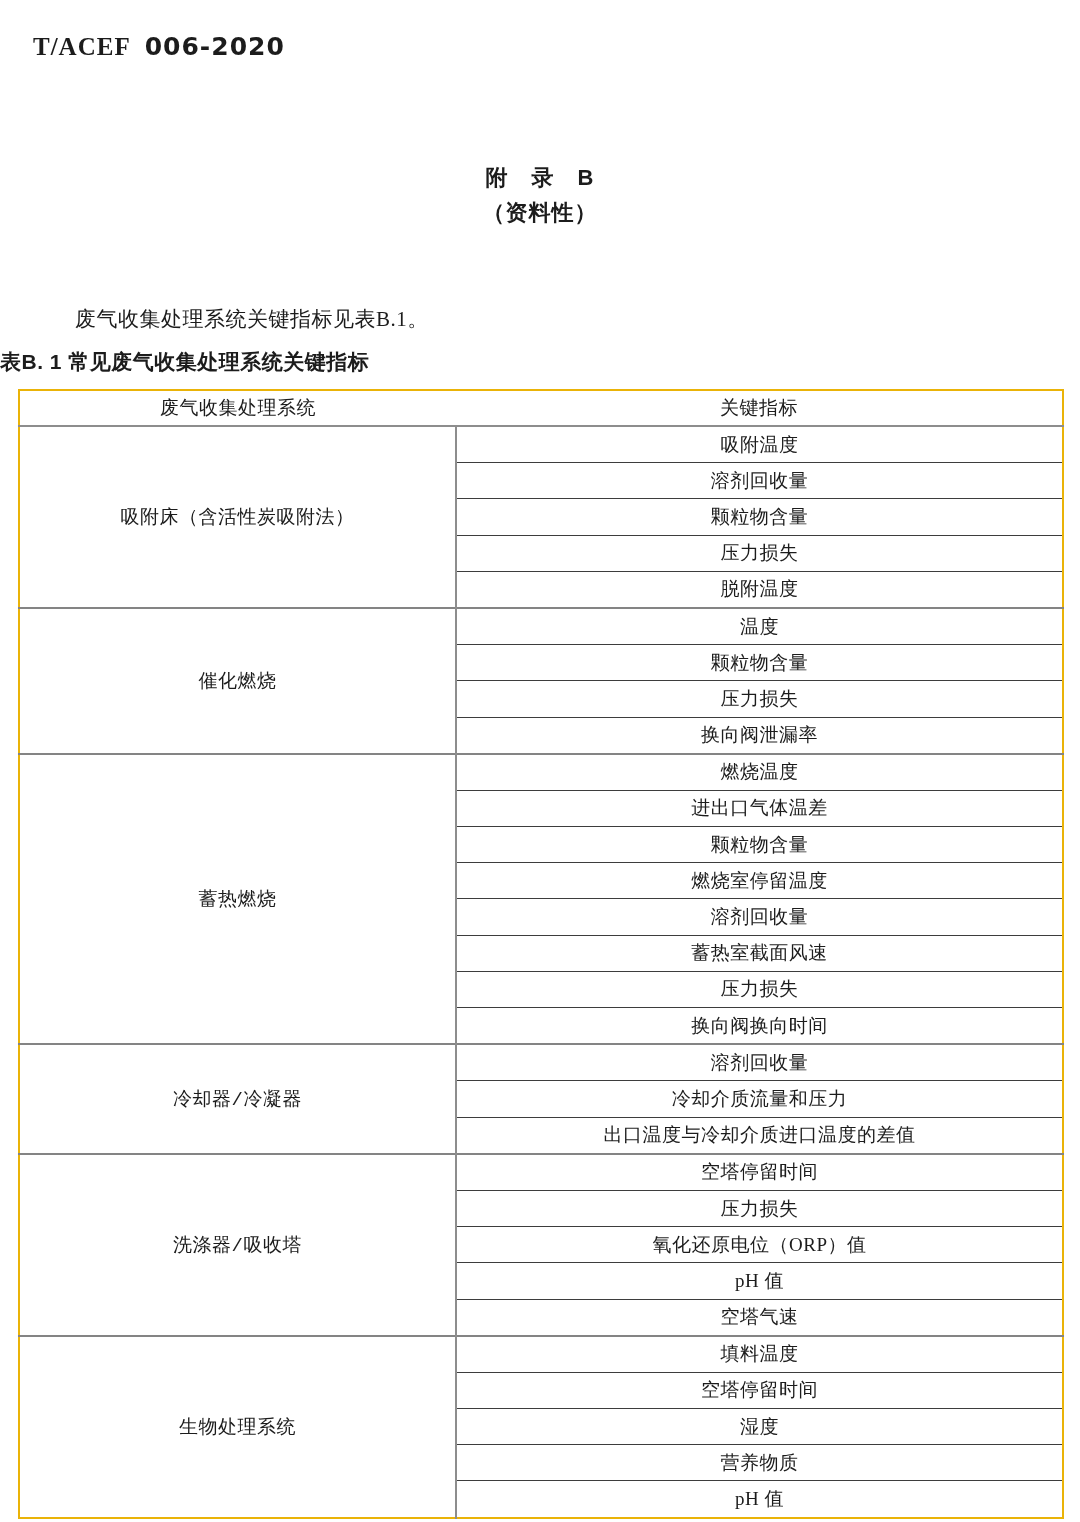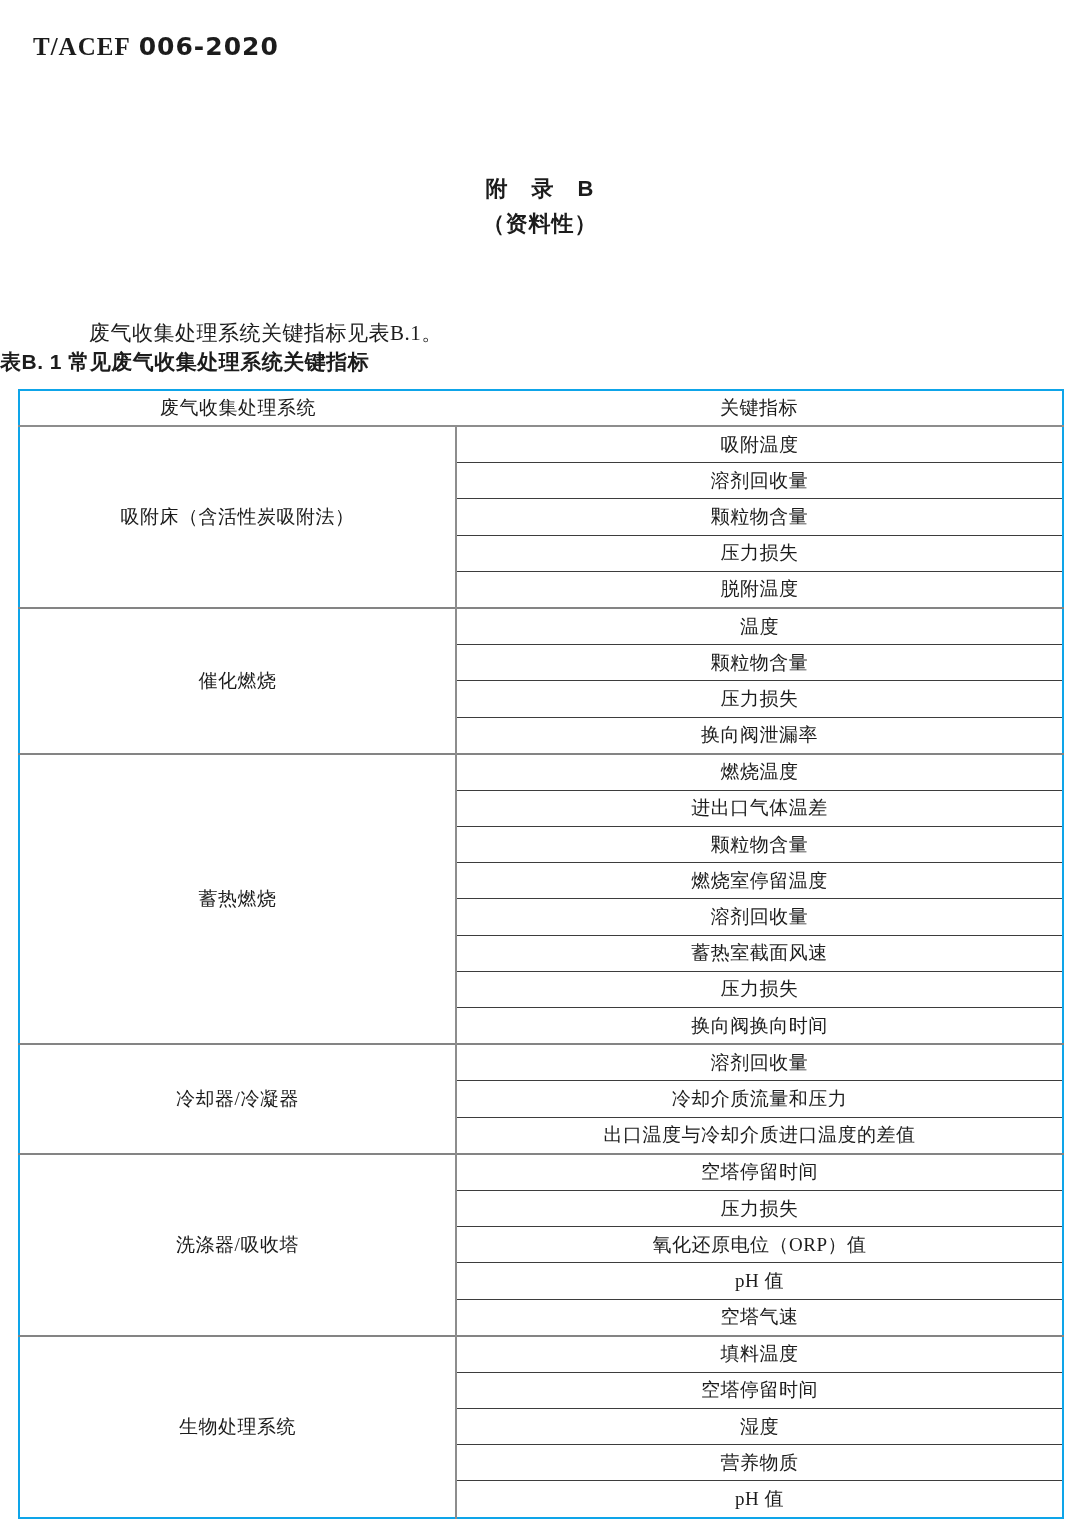--- a/index.html
+++ b/index.html
@@ -14,56 +14,56 @@
   .doc-header {
     position:absolute; top:32px; left:33px;
     font-size:25px; font-weight:bold; white-space:nowrap;
   }
   .std-prefix {
     font-family:"Liberation Serif","DejaVu Serif",serif;
     letter-spacing:1px;
   }
   .std-code {
     font-family:"DejaVu Sans","Liberation Sans",sans-serif;
-    margin-left:8px; letter-spacing:1px;
+    margin-left:14px; letter-spacing:1px;
   }
   .annex-title {
-    position:absolute; top:171px; left:0; width:100%;
+    position:absolute; top:160px; left:0; width:100%;
     text-align:center;
     font-family:"Liberation Sans","DejaVu Sans",sans-serif;
     font-weight:bold; font-size:22px; line-height:35px;
     letter-spacing:1px;
   }
   .intro {
-    position:absolute; top:303px; left:73px; margin:16px;
+    position:absolute; top:303px; left:73px; margin:2px;
     font-size:21px; letter-spacing:0.5px;
   }
   .table-caption {
     position:absolute; top:348px; left:0; width:100%;
     text-align:left;
     font-family:"Liberation Sans","DejaVu Sans",sans-serif;
     font-weight:bold; font-size:21px; letter-spacing:0.5px;
   }
   table.indicator-table {
     position:absolute; top:389px; left:18px;
     width:1044px;
     border-collapse:collapse; table-layout:fixed;
     font-size:19px;
   }
   table.indicator-table col.c-system  { width:437px; }
   table.indicator-table col.c-indic   { width:607px; }
-  table.indicator-table { border:2px solid #0ea5e9;padding-left:21px; }
+  table.indicator-table { border:2px solid #eab308;padding-left:21px; }
   th, td {
     text-align:center; vertical-align:middle;
     padding:0; font-weight:normal;
     letter-spacing:0.5px;
   }
   thead th { height:34px; border-bottom:2px solid #8d8d8d; }
   tbody td { height:35.2px; }
-  td.system-cell { border-right:2px solid #8d8d8d; }
+  td.system-cell { border-right:2px solid #8d8d8d;font-family:Liberation Mono, monospace; }
   tr.group-start { border-top:2px solid #848484; }
   td.indicator-cell.inner { border-top:1.4px solid #3d3d3d; }
 </style>
 </head>
 <body>
 
 <div class="page">
 
   <div class="doc-header">
     <span class="std-prefix">T/ACEF</span><span class="std-code">006-2020</span>

